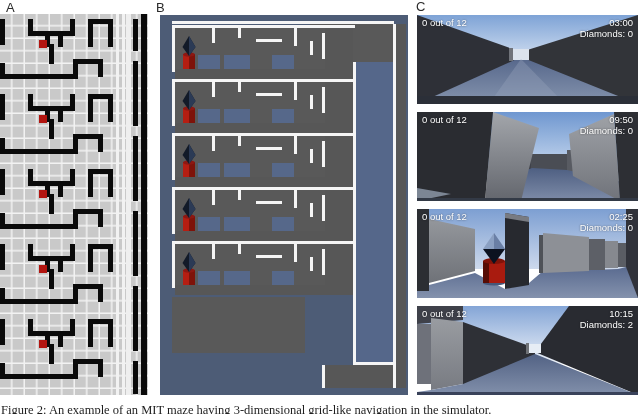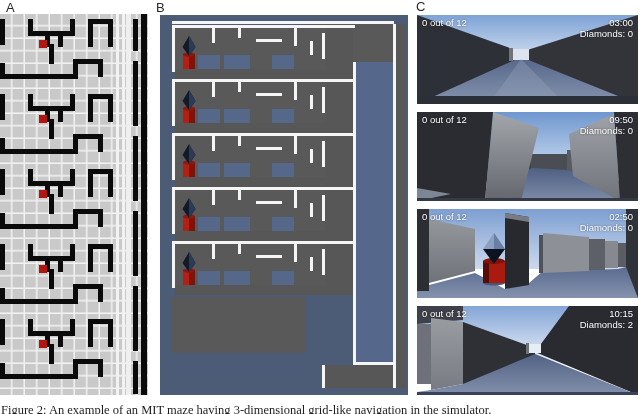--- a/index.html
+++ b/index.html
@@ -211,21 +211,21 @@
         <ellipse cx="77" cy="52" rx="11" ry="3" fill="#801309"></ellipse>
         <polygon points="77,24 88,40 66,40" fill="#8ba0c2"></polygon>
         <polygon points="77,24 88,40 77,41" fill="#6a7fa5"></polygon>
         <polygon points="66,40 88,40 77,55" fill="#0c1220"></polygon>
       </g>
       <polygon points="88,4 112,8 112,76 88,80" fill="#27292f"></polygon>
       <polygon points="88,4 112,8 112,13 88,9" fill="#787b82"></polygon>
     </svg>
     <div class="hud">
       <span class="hud-progress">0 out of 12</span>
-      <span class="hud-time">02:50</span>
+      <span class="hud-time">02:25</span>
       <span class="hud-diamonds">Diamonds: 0</span>
     </div>
   </div>
 
   <div class="cframe" style="top:306px">
     <svg width="221" height="89" viewBox="0 0 221 89">
       <defs>
         <linearGradient id="sky4" x1="0" y1="0" x2="0" y2="1">
           <stop offset="0" stop-color="#84a5d6"></stop>
             <stop offset="1" stop-color="#edf2f9"></stop>

